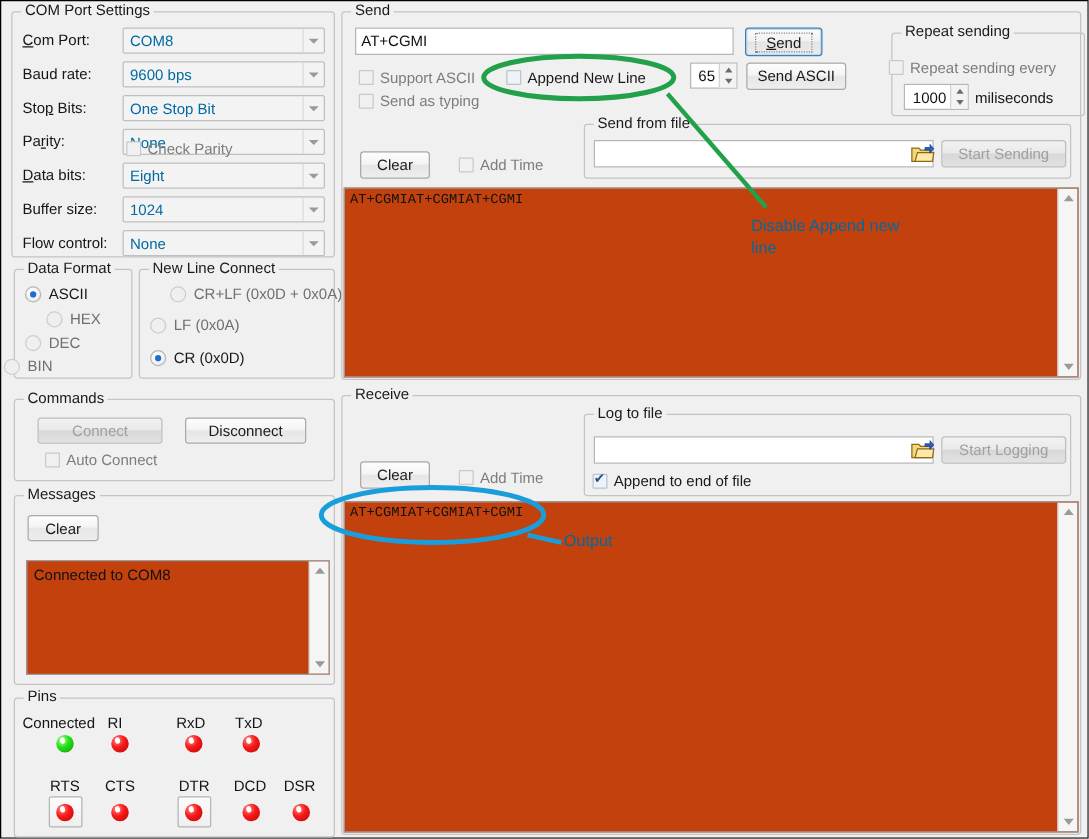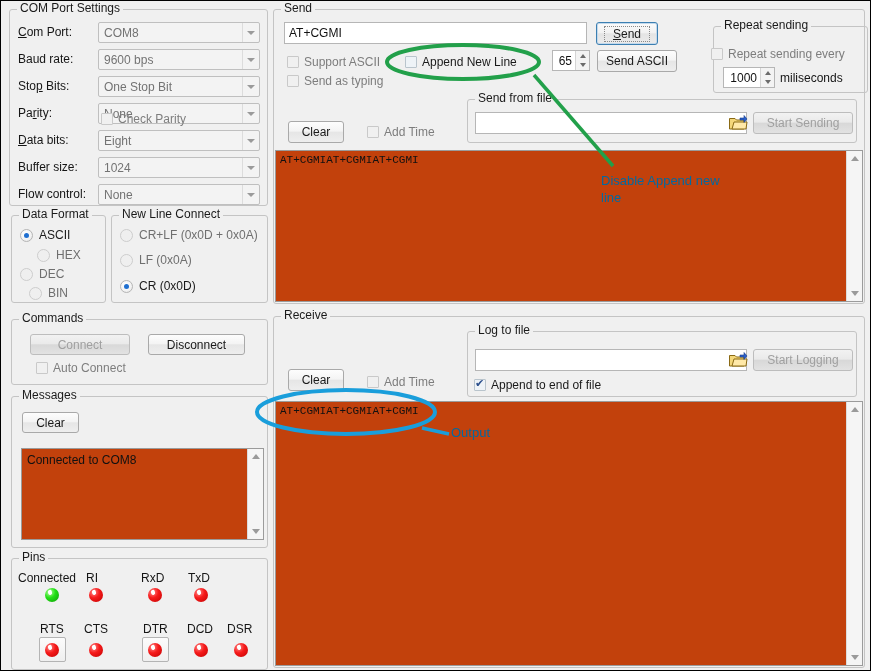--- a/index.html
+++ b/index.html
@@ -25,21 +25,21 @@
 
   
   .lbl { position:absolute; font-size:12px; color:#151515; white-space:nowrap; line-height:14px; }
   .lbl u { text-decoration:underline; }
 
   
   .combo {
     position:absolute; background:#f3f3f3; border:1px solid #bfbfbf; border-radius:2px;
     height:21px; display:flex; align-items:center;
   }
-  .combo .val { flex:1; padding-left:5px; color:#737373; font-size:12px; overflow:hidden; white-space:nowrap; }
+  .combo .val { flex:1; padding-left:5px; color:#0369a1; font-size:12px; overflow:hidden; white-space:nowrap; }
   .combo .arr {
     width:17px; height:100%; display:flex; align-items:center; justify-content:center;
     border-left:1px solid #dcdcdc;
   }
   .combo .arr::after {
     content:""; width:0; height:0;
     border-left:4px solid transparent; border-right:4px solid transparent;
     border-top:4px solid #9a9a9a;
   }
 
@@ -231,29 +231,29 @@
     <span class="txt">ASCII</span>
   </div>
   <div class="rd dim" style="left:36px; top:247px;">
     <span class="dot"></span>
     <span class="txt">HEX</span>
   </div>
   <div class="rd dim" style="left:19px; top:266px;">
     <span class="dot"></span>
     <span class="txt">DEC</span>
   </div>
-  <div class="rd dim" style="left:28px; top:285px;">
+  <div class="rd dim" style="left:2px; top:285px;">
     <span class="dot"></span>
     <span class="txt">BIN</span>
   </div>
 
   <div class="grp" style="left:110px; top:214px; width:157px; height:88px;">
     <span class="cap">New Line Connect</span>
   </div>
-  <div class="rd dim" style="left:119px; top:227px;justify-content:center;">
+  <div class="rd dim" style="left:135px; top:227px;justify-content:center;">
     <span class="dot"></span>
     <span class="txt">CR+LF (0x0D + 0x0A)</span>
   </div>
   <div class="rd dim" style="left:119px; top:252px;">
     <span class="dot"></span>
     <span class="txt">LF (0x0A)</span>
   </div>
   <div class="rd sel" style="left:119px; top:278px;">
     <span class="dot"></span>
     <span class="txt">CR (0x0D)</span>

